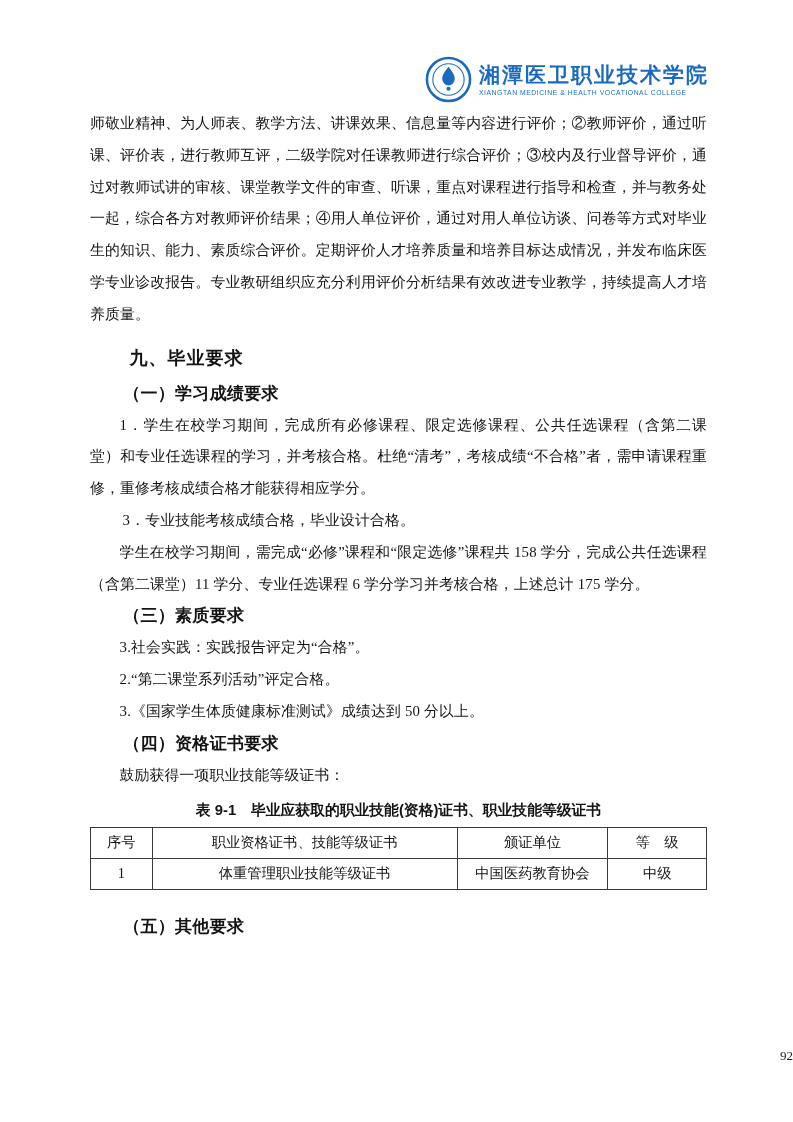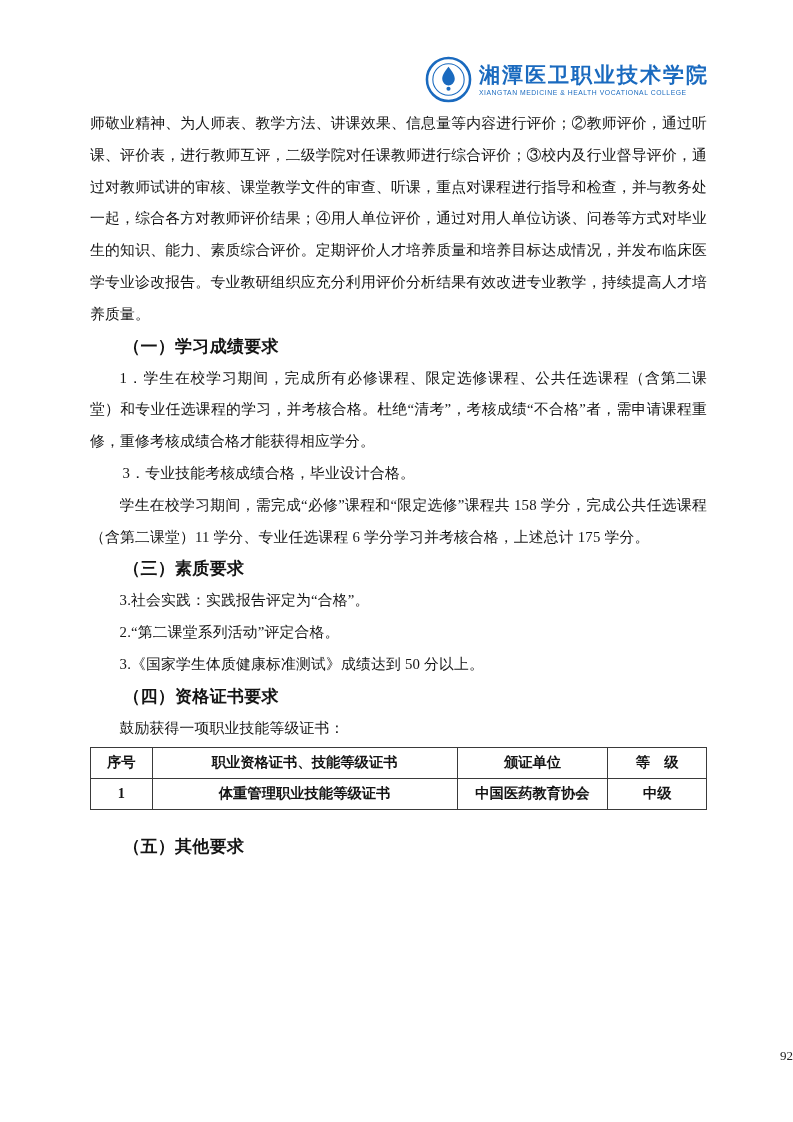--- a/index.html
+++ b/index.html
@@ -93,21 +93,21 @@
     table-layout: fixed;
     margin-top: 2px;
     font-size: 14.3px;
   }
   table.cert-table th,
   table.cert-table td {
     border: 1px solid #3a3a3a;
     height: 31px;
     text-align: center;
     vertical-align: middle;
-    font-weight: bold;
+    font-weight: normal;
     padding: 0 4px;
   }
   .col-no    { width: 10%;   }
   .col-cert  { width: 49.5%; }
   .col-issue { width: 24.5%; }
   .col-level { width: 16%;   }
 
   .after-table { margin-top: 21px; }
 
   
@@ -139,35 +139,37 @@
     <div class="logo-text">
       <span class="cn">湘潭医卫职业技术学院</span>
       <span class="en">XIANGTAN MEDICINE &amp; HEALTH VOCATIONAL COLLEGE</span>
     </div>
   </div>
 
   <div class="content">
 
     <p class="body-text">师敬业精神、为人师表、教学方法、讲课效果、信息量等内容进行评价；②教师评价，通过听课、评价表，进行教师互评，二级学院对任课教师进行综合评价；③校内及行业督导评价，通过对教师试讲的审核、课堂教学文件的审查、听课，重点对课程进行指导和检查，并与教务处一起，综合各方对教师评价结果；④用人单位评价，通过对用人单位访谈、问卷等方式对毕业生的知识、能力、素质综合评价。定期评价人才培养质量和培养目标达成情况，并发布临床医学专业诊改报告。专业教研组织应充分利用评价分析结果有效改进专业教学，持续提高人才培养质量。</p>
 
+    <h2 class="section-title">九、毕业要求</h2>
 
     <h3 class="sub-title">（一）学习成绩要求</h3>
     <p class="body-text indent">1．学生在校学习期间，完成所有必修课程、限定选修课程、公共任选课程（含第二课堂）和专业任选课程的学习，并考核合格。杜绝“清考”，考核成绩“不合格”者，需申请课程重修，重修考核成绩合格才能获得相应学分。</p>
     <p class="body-text indent-lg">3．专业技能考核成绩合格，毕业设计合格。</p>
 
     <p class="body-text indent">学生在校学习期间，需完成“必修”课程和“限定选修”课程共 158 学分，完成公共任选课程（含第二课堂）11 学分、专业任选课程 6 学分学习并考核合格，上述总计 175 学分。</p>
 
     <h3 class="sub-title">（三）素质要求</h3>
     <p class="body-text indent">3.社会实践：实践报告评定为“合格”。</p>
     <p class="body-text indent">2.“第二课堂系列活动”评定合格。</p>
     <p class="body-text indent">3.《国家学生体质健康标准测试》成绩达到 50 分以上。</p>
 
     <h3 class="sub-title">（四）资格证书要求</h3>
     <p class="body-text indent">鼓励获得一项职业技能等级证书：</p>
 
+    <div class="table-title">表 9-1　毕业应获取的职业技能(资格)证书、职业技能等级证书</div>
 
     <table class="cert-table">
       <colgroup>
         <col class="col-no">
           <col class="col-cert">
           <col class="col-issue">
           <col class="col-level">
       </colgroup>
       <thead>
         <tr>

